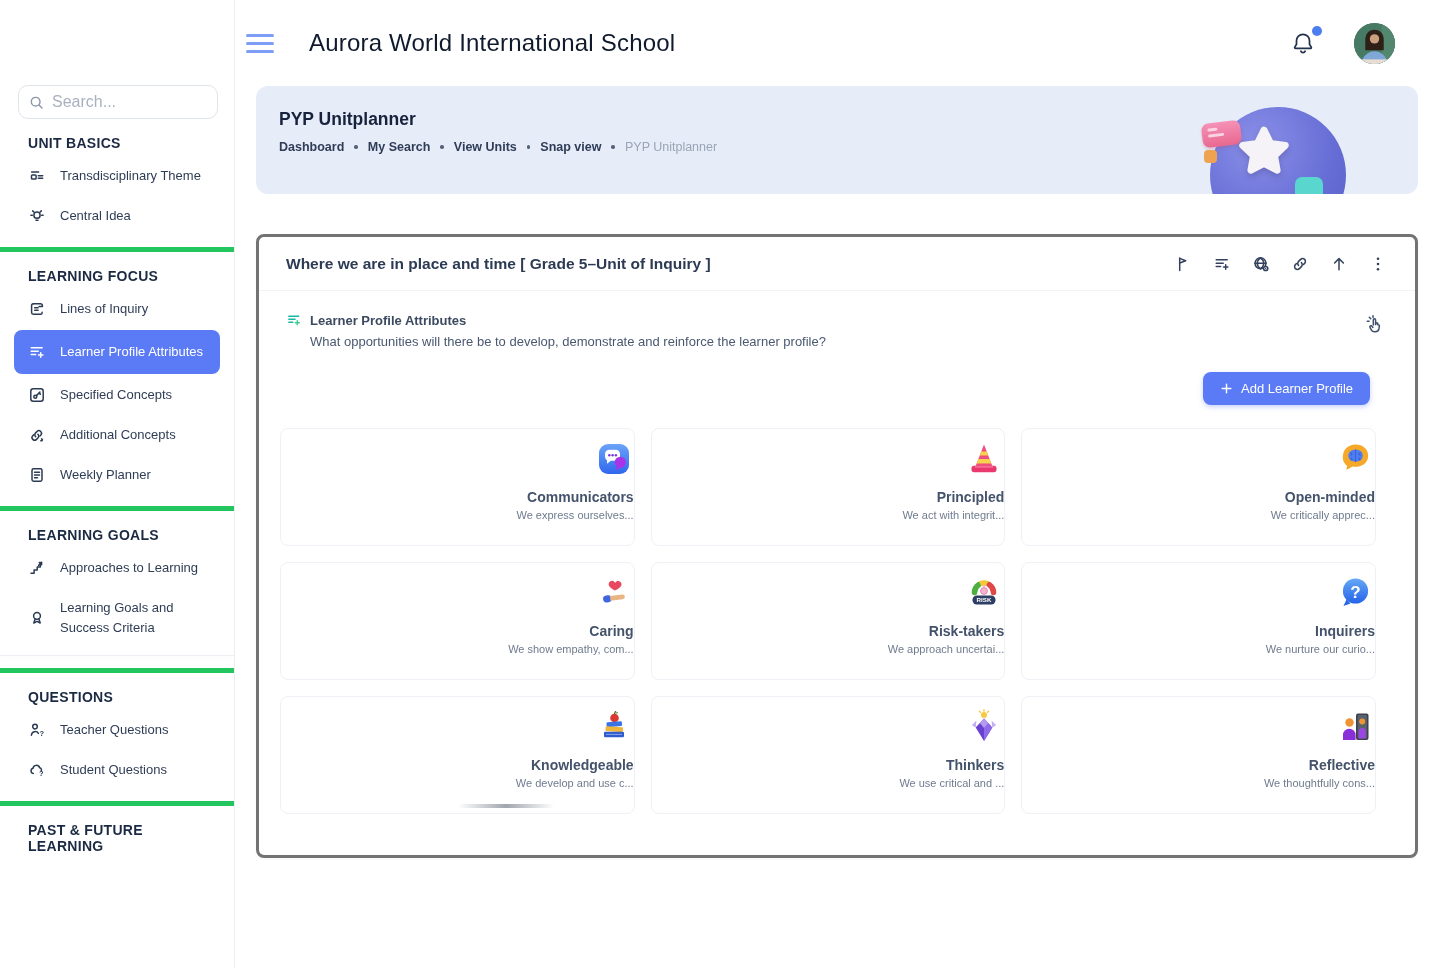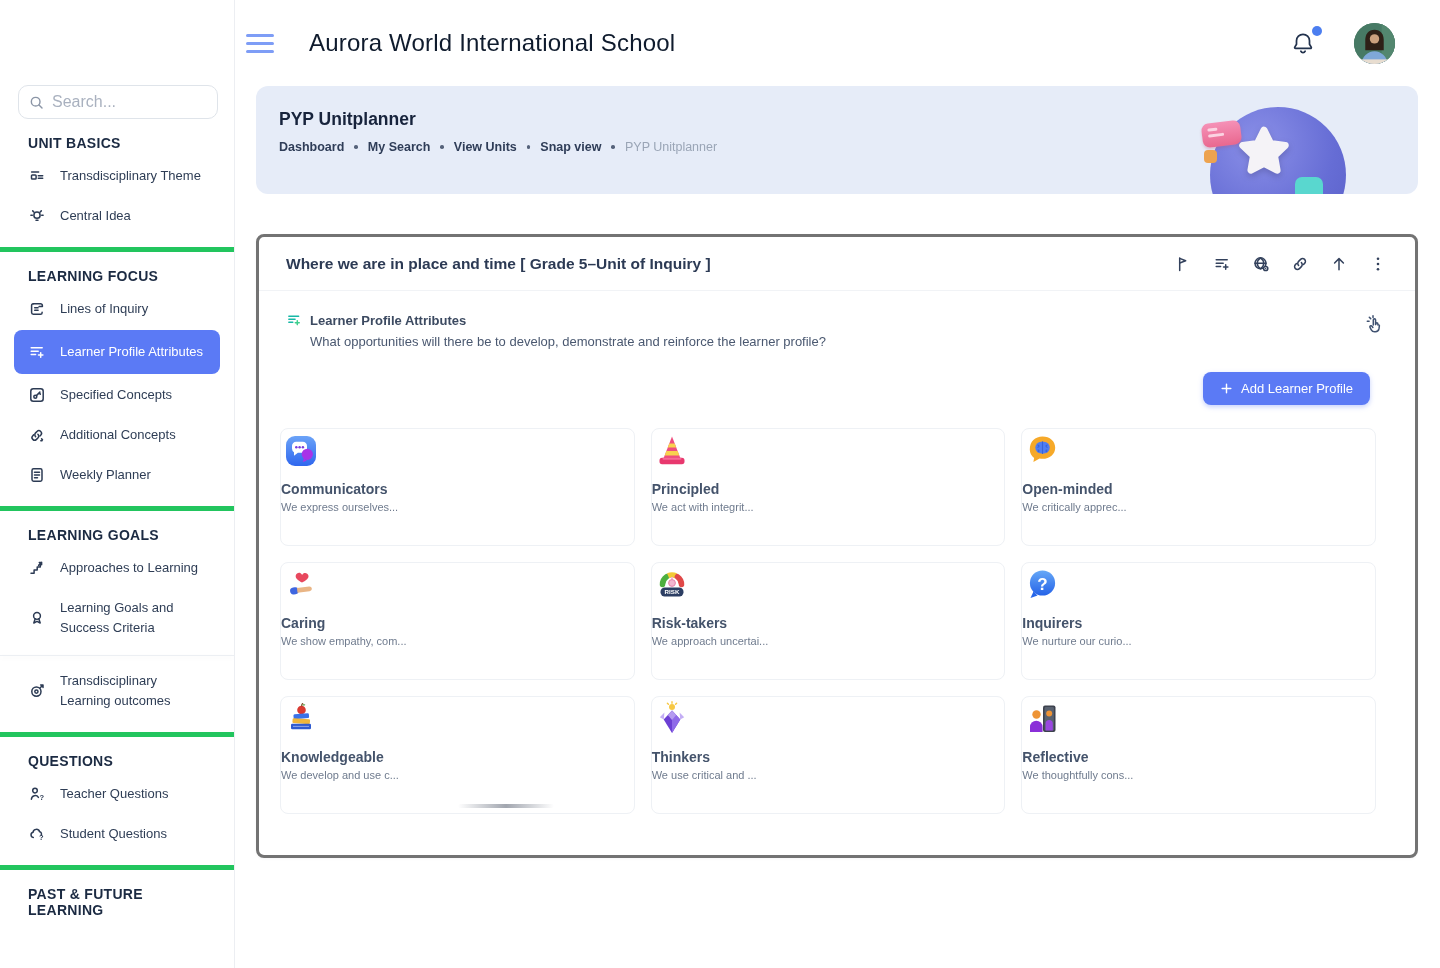--- a/index.html
+++ b/index.html
@@ -72,21 +72,21 @@
   .hand { margin-left:auto; background:none; border:none; cursor:pointer; color:#3f5170; width:24px; height:24px; align-self:flex-start; margin-top:2px; }
   .hand svg { width:22px; height:22px; }
 
   .add-row { display:flex; justify-content:flex-end; padding-right:45px; margin-top:23px; }
   .add-btn { height:33px; background:#5b7af5; color:#fff; border:none; border-radius:8px; display:flex; align-items:center; gap:8px;
     padding:0 17px; font-size:13px; font-weight:400; font-family:inherit; cursor:pointer; box-shadow:0 2px 5px rgba(91,122,245,.35); }
   .add-btn svg { width:13px; height:13px; fill:none; stroke:#fff; stroke-width:2; stroke-linecap:round; }
 
   .profiles-grid { margin:23px 39px 0 21px; display:grid; grid-template-columns:repeat(3,1fr); gap:16px; }
   .profile-card { height:118px; border:1px solid #eef1f5; border-radius:8px; background:#fff; display:flex; flex-direction:column;
-    align-items:flex-start; padding-top:2px; cursor:pointer; }
+    align-items:flex-end; padding-top:10px; cursor:pointer; }
   .p-icon { width:40px; height:40px; }
   .p-icon svg { width:40px; height:40px; display:block; }
   .p-name { margin-top:10px; font-size:14px; font-weight:700; color:#44536b; }
   .p-desc { margin-top:4px; font-size:11px; color:#6f7b8e; }
   .scroll-indicator { position:absolute; left:199px; bottom:47px; width:96px; height:4px; border-radius:2px;
     background:linear-gradient(90deg, rgba(150,156,166,0), rgba(130,136,148,.75), rgba(150,156,166,0)); }
 </style>
 </head>
 <body>
 
@@ -191,30 +191,20 @@
         <div class="item">
           <span class="si">
               <svg viewBox="0 0 18 18">
                 <circle cx="9" cy="6.9" r="3.4"></circle>
                 <path d="M7.2 9.7 5.8 14l3.2-1.7L12.2 14l-1.4-4.3"></path>
               </svg>
             </span>
           <span>Learning Goals and Success Criteria</span>
         </div>
         <div class="scroll-edge"></div>
-        <div class="item">
-          <span class="si">
-              <svg viewBox="0 0 18 18">
-                <circle cx="8.4" cy="9.6" r="4.6"></circle>
-                <circle cx="8.4" cy="9.6" r="1.6"></circle>
-                <path d="M12 6 15 3M15 3h-2.4M15 3v2.4"></path>
-              </svg>
-            </span>
-          <span>Transdisciplinary Learning outcomes</span>
-        </div>
       </div>
 
       <div class="section">
         <div class="section-title">QUESTIONS</div>
         <div class="item">
           <span class="si">
               <svg viewBox="0 0 18 18">
                 <circle cx="7" cy="5.6" r="2.3"></circle>
                 <path d="M3.4 14.2a3.8 3.8 0 0 1 7-1.8"></path>
                 <text x="11.4" y="15" font-size="7.5" font-weight="700" fill="currentColor" stroke="none" font-family="'Liberation Sans',sans-serif">?</text>

